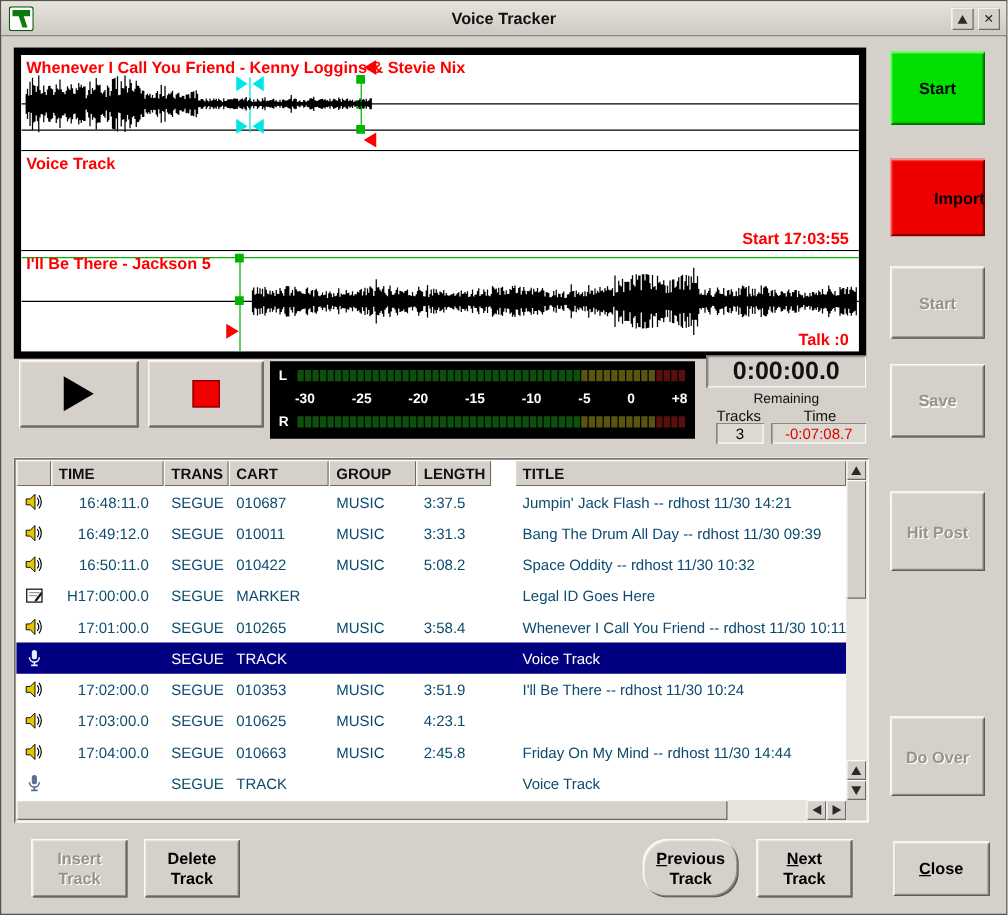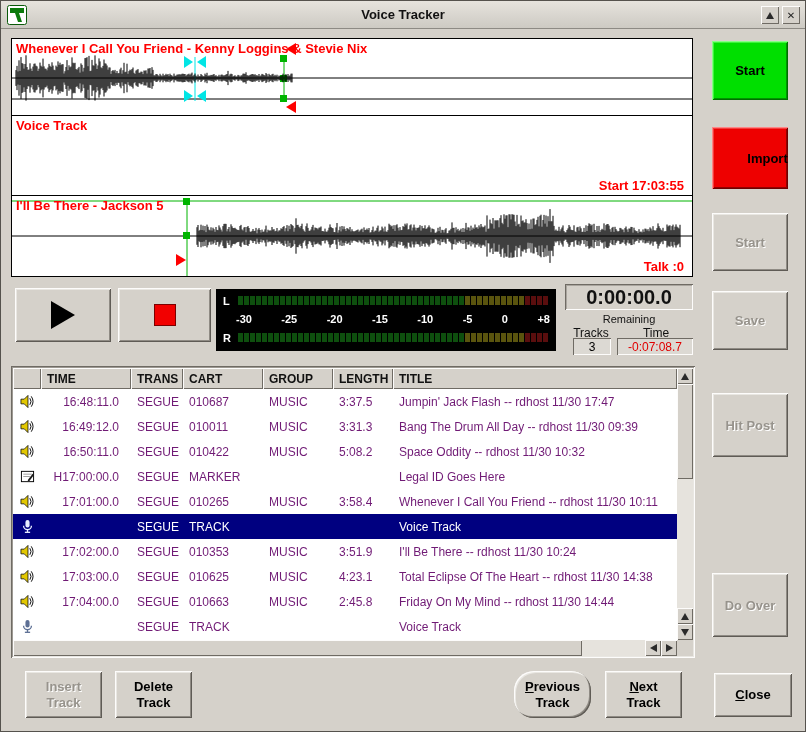--- a/index.html
+++ b/index.html
@@ -15,21 +15,21 @@
   .wmbtn{position:absolute;top:5px;width:18px;height:18px;display:flex;align-items:center;justify-content:center;font-size:10px;color:#222;}
   .wm-max{right:26px;}
   .wm-close{right:5px;}
   .tri{display:block;width:0;height:0;}
   .tri.up{border-left:4px solid transparent;border-right:4px solid transparent;border-bottom:7px solid #2a2a2a;}
   .tri.down{border-left:4px solid transparent;border-right:4px solid transparent;border-top:7px solid #2a2a2a;}
   .tri.left{border-top:4px solid transparent;border-bottom:4px solid transparent;border-right:7px solid #2a2a2a;}
   .tri.right{border-top:4px solid transparent;border-bottom:4px solid transparent;border-left:7px solid #2a2a2a;}
 
   
-  .waves{position:absolute;left:10px;top:37px;width:682px;border:1px solid #000000;background:#fff;}
+  .waves{position:absolute;left:10px;top:37px;width:682px;border:6px solid #000000;background:#fff;}
   .panel{position:relative;background:#fff;overflow:hidden;}
   .p1{height:77px;border-bottom:1px solid #000;}
   .p2{height:80px;border-bottom:1px solid #000;}
   .p3{height:80px;}
   .panel svg{position:absolute;left:0;top:0;}
   .ptitle{position:absolute;left:4px;top:2px;font-size:13px;font-weight:bold;color:#ff0000;white-space:nowrap;}
   .pcorner{position:absolute;right:8px;bottom:2px;font-size:13px;font-weight:bold;color:#ff0000;}
 
   
   .btn{border:none;display:flex;align-items:center;justify-content:center;font-size:13px;font-weight:bold;color:#000;background:#d5d1ca;box-shadow:inset 1px 1px 0 #fdfcfb,inset -1px -1px 0 #5f5b55,inset 2px 2px 0 #e9e7e2,inset -2px -2px 0 #8f8b84;cursor:default;}
@@ -60,23 +60,23 @@
   #btn-start2{top:212px;height:58px;}
   #btn-save{top:290px;height:59px;}
   #btn-hitpost{top:392px;height:64px;}
   #btn-doover{top:572px;height:64px;}
 
   
   .logframe{position:absolute;left:10px;top:365px;width:684px;height:292px;background:#fff;box-shadow:inset 1px 1px 0 #6f6b64,inset -1px -1px 0 #fdfcfb,inset 2px 2px 0 #9d9992,inset -2px -2px 0 #e9e7e2;}
   .lheader{position:absolute;left:2px;top:2px;right:18px;height:21px;display:flex;}
   .hcell{background:#d5d1ca;box-shadow:inset 1px 1px 0 #fdfcfb,inset -1px -1px 0 #6f6b64;font-size:12px;font-weight:bold;color:#111;display:flex;align-items:center;padding-left:6px;overflow:hidden;}
   .w-ic{width:28px;flex:0 0 28px;} .w-time{width:90px;flex:0 0 90px;} .w-trans{width:52px;flex:0 0 52px;}
-  .w-cart{width:80px;flex:0 0 80px;} .w-group{width:70px;flex:0 0 70px;} .w-len{width:60px;flex:0 0 60px;} .w-title{flex:1;}
+  .w-cart{width:80px;flex:0 0 80px;} .w-group{width:70px;flex:0 0 70px;} .w-len{width:60px;flex:0 0 60px;} .w-title{flex:1;margin-left:19px;}
   .lbody{position:absolute;left:2px;top:23px;right:18px;bottom:18px;background:#fff;overflow:hidden;}
-  .trow{display:flex;height:25px;align-items:center;font-size:12px;color:#701a75;white-space:nowrap;}
+  .trow{display:flex;height:25px;align-items:center;font-size:12px;color:#0c4a6e;white-space:nowrap;}
   .trow.sel{background:#000080;color:#fff;}
   .cell{overflow:hidden;padding-left:6px;}
   .c-time{text-align:right;padding-right:12px;padding-left:0;}
   .c-ic{display:flex;align-items:center;justify-content:center;padding-left:0;color:#5d6f94;}
   .trow.sel .c-ic{color:#e8edff;}
   .c-ic svg{width:15px;height:15px;display:none;}
   .c-ic[data-icon="speaker"] .ic-speaker{display:inline;}
   .c-ic[data-icon="marker"] .ic-marker{display:inline;}
   .c-ic[data-icon="mic"] .ic-mic{display:inline;}
 
@@ -338,21 +338,21 @@
         <span class="cell c-ic w-ic" data-icon="speaker">
             <svg class="ic-speaker">
               <use href="#sym-speaker"></use>
             </svg>
           </span>
         <span class="cell c-time w-time">16:48:11.0</span>
         <span class="cell w-trans">SEGUE</span>
         <span class="cell w-cart">010687</span>
         <span class="cell w-group">MUSIC</span>
         <span class="cell w-len">3:37.5</span>
-        <span class="cell w-title">Jumpin' Jack Flash -- rdhost 11/30 17:47</span>
+        <span class="cell w-title">Jumpin' Jack Flash -- rdhost 11/30 14:21</span>
       </div>
 
       <div class="trow">
         <span class="cell c-ic w-ic" data-icon="speaker">
             <svg class="ic-speaker">
               <use href="#sym-speaker"></use>
             </svg>
           </span>
         <span class="cell c-time w-time">16:49:12.0</span>
         <span class="cell w-trans">SEGUE</span>
@@ -436,21 +436,20 @@
         <span class="cell c-ic w-ic" data-icon="speaker">
             <svg class="ic-speaker">
               <use href="#sym-speaker"></use>
             </svg>
           </span>
         <span class="cell c-time w-time">17:03:00.0</span>
         <span class="cell w-trans">SEGUE</span>
         <span class="cell w-cart">010625</span>
         <span class="cell w-group">MUSIC</span>
         <span class="cell w-len">4:23.1</span>
-        <span class="cell w-title">Total Eclipse Of The Heart -- rdhost 11/30 14:38</span>
       </div>
 
       <div class="trow">
         <span class="cell c-ic w-ic" data-icon="speaker">
             <svg class="ic-speaker">
               <use href="#sym-speaker"></use>
             </svg>
           </span>
         <span class="cell c-time w-time">17:04:00.0</span>
         <span class="cell w-trans">SEGUE</span>

